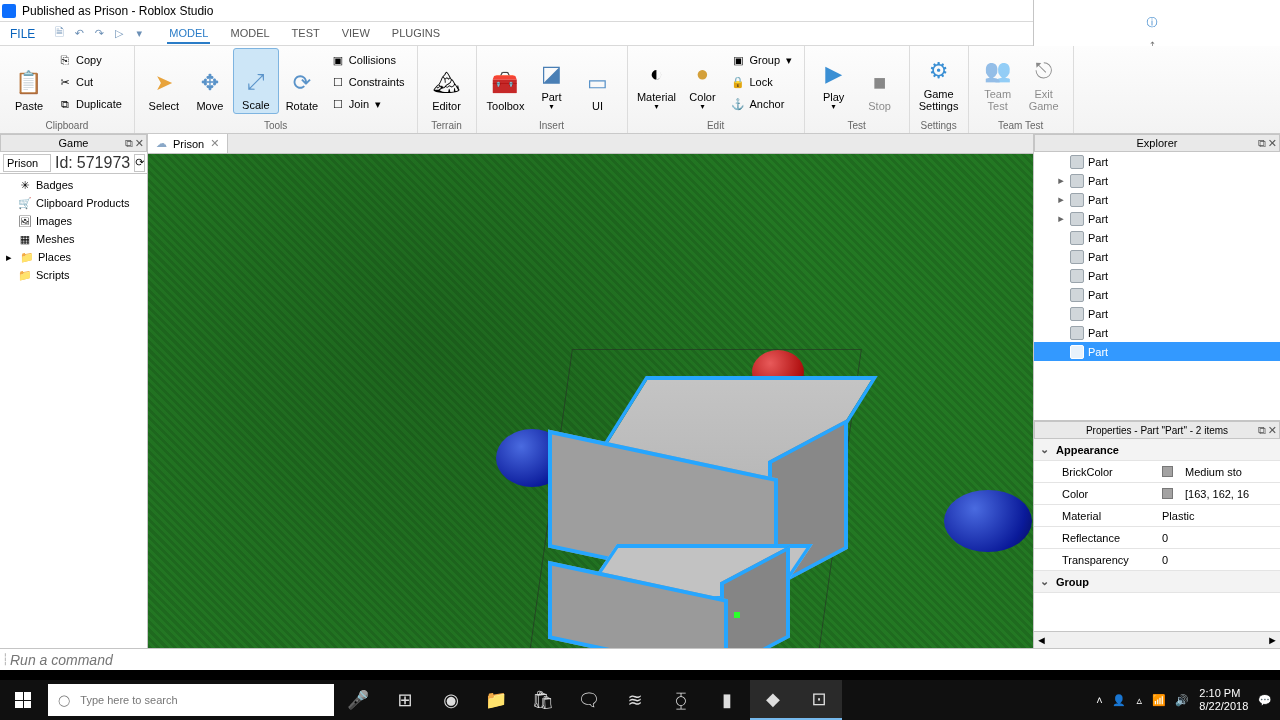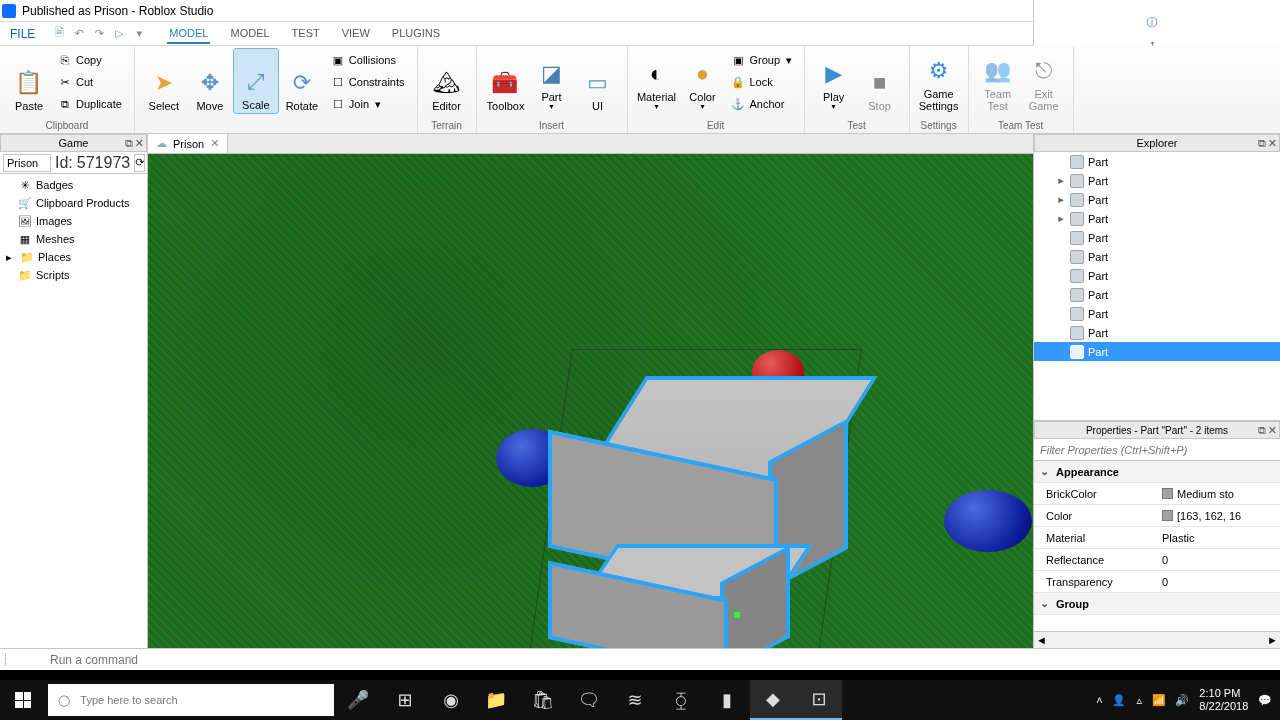--- a/index.html
+++ b/index.html
@@ -65,27 +65,27 @@
 .erow { display:flex; align-items:center; height:19px; padding-left:36px; gap:4px;}
 .erow .exp { width:10px; text-align:center; color:#666; margin-left:-14px;}
 .erow .eico { width:14px; height:14px; background:#d0d6da; border:1px solid #9aa4ac; border-radius:2px;}
 .erow.sel { background:#3399ff; color:#fff;}
 .erow.sel .eico { background:#e8f2fb; border-color:#fff;}
 .props { display:flex; flex-direction:column; border-top:1px solid #c5c5c5;}
 .pgrid { flex:1;}
 .prow { display:flex; height:22px; border-bottom:1px solid #e4e4e4; align-items:center;}
 .prow.hdr { background:#f3f3f3; font-weight:bold; padding-left:6px; gap:6px;}
 .prow .chv { width:10px; color:#555;}
-.prow .pk { width:128px; padding-left:12px;}
-.prow .pv { flex:1; display:flex; align-items:center; gap:4px;}
+.prow .pk { width:128px; padding-left:28px;}
+.prow .pv { flex:1; display:flex; align-items:center; gap:12px;}
 .swatch { width:11px; height:11px; background:#a3a2a2; border:1px solid #777;}
 .hscroll { height:17px; background:#f0f0f0; border-top:1px solid #c5c5c5; display:flex; align-items:center; justify-content:space-between; padding:0 2px;}
 .cmdbar { height:22px; background:#fff; border-top:1px solid #c5c5c5; display:flex; align-items:center;}
 .cmdbar .grip { width:6px; color:#aaa; padding:0 2px;}
-.cmdbar input { flex:1; border:none; height:100%; padding:0 4px; color:#888; font-size:12px;margin-left:40px;}
+.cmdbar input { flex:1; border:none; height:100%; padding:0 4px; color:#888; font-style:italic; font-size:14px;}
 .blackstrip { height:10px; background:#000;}
 .taskbar { height:40px; background:#101010; display:flex; align-items:center; color:#fff;}
 .taskbar .start { width:46px; height:40px; display:flex; align-items:center; justify-content:center;}
 .taskbar .winlogo { width:16px; height:16px; display:grid; grid-template-columns:1fr 1fr; grid-template-rows:1fr 1fr; gap:1px;}
 .taskbar .winlogo span{ background:#fff;}
 .taskbar .search { flex:0 0 286px; height:32px; background:#fff; color:#777; display:flex; align-items:center; border-radius:0; gap:10px; padding:0 10px; margin:0 2px;}
 .taskbar .tbtn { width:46px; height:40px; display:flex; align-items:center; justify-content:center; font-size:18px; color:#ddd;}
 .taskbar .tbtn.active { background:#2a2a2a; border-bottom:2px solid #76b9ed;}
 .taskbar .spacer { flex:1;}
 .taskbar .tray { display:flex; align-items:center; gap:10px; padding:0 8px; font-size:11px;}
@@ -177,20 +177,21 @@
             <span class="sico">☐</span>
             <span>Constraints</span>
           </div>
         <div class="smallbtn">
             <span class="sico">☐</span>
             <span>Join</span>
             <span style="margin-left:2px">▾</span>
           </div>
       </div>
     </div>
+    <div class="group-label">Tools</div>
   </div>
   <div class="group">
     <div class="group-body">
         <div class="bigbtn">
           <div class="ico">🏔</div>
           <span>Editor</span>
         </div>
       </div>
     <div class="group-label">Terrain</div>
   </div>
@@ -418,21 +419,20 @@
       </div>
 
     <div class="props" style="height:228px">
       <div class="panel-title">
           <span style="font-size:10px">Properties - Part "Part" - 2 items</span>
           <div class="pbtns">
             <span>⧉</span>
             <span>✕</span>
           </div>
         </div>
-      <div class="filter"><input placeholder="Filter Properties (Ctrl+Shift+P)" style=""></div>
       <div class="pgrid">
         <div class="prow hdr">
             <span class="chv">⌄</span>
             <span>Appearance</span>
           </div>
         <div id="prop-rows">
             <div class="prow">
               <div class="pk">BrickColor</div>
               <div class="pv">
                 <span class="swatch" style="background: rgb(163, 162, 162);"></span>

